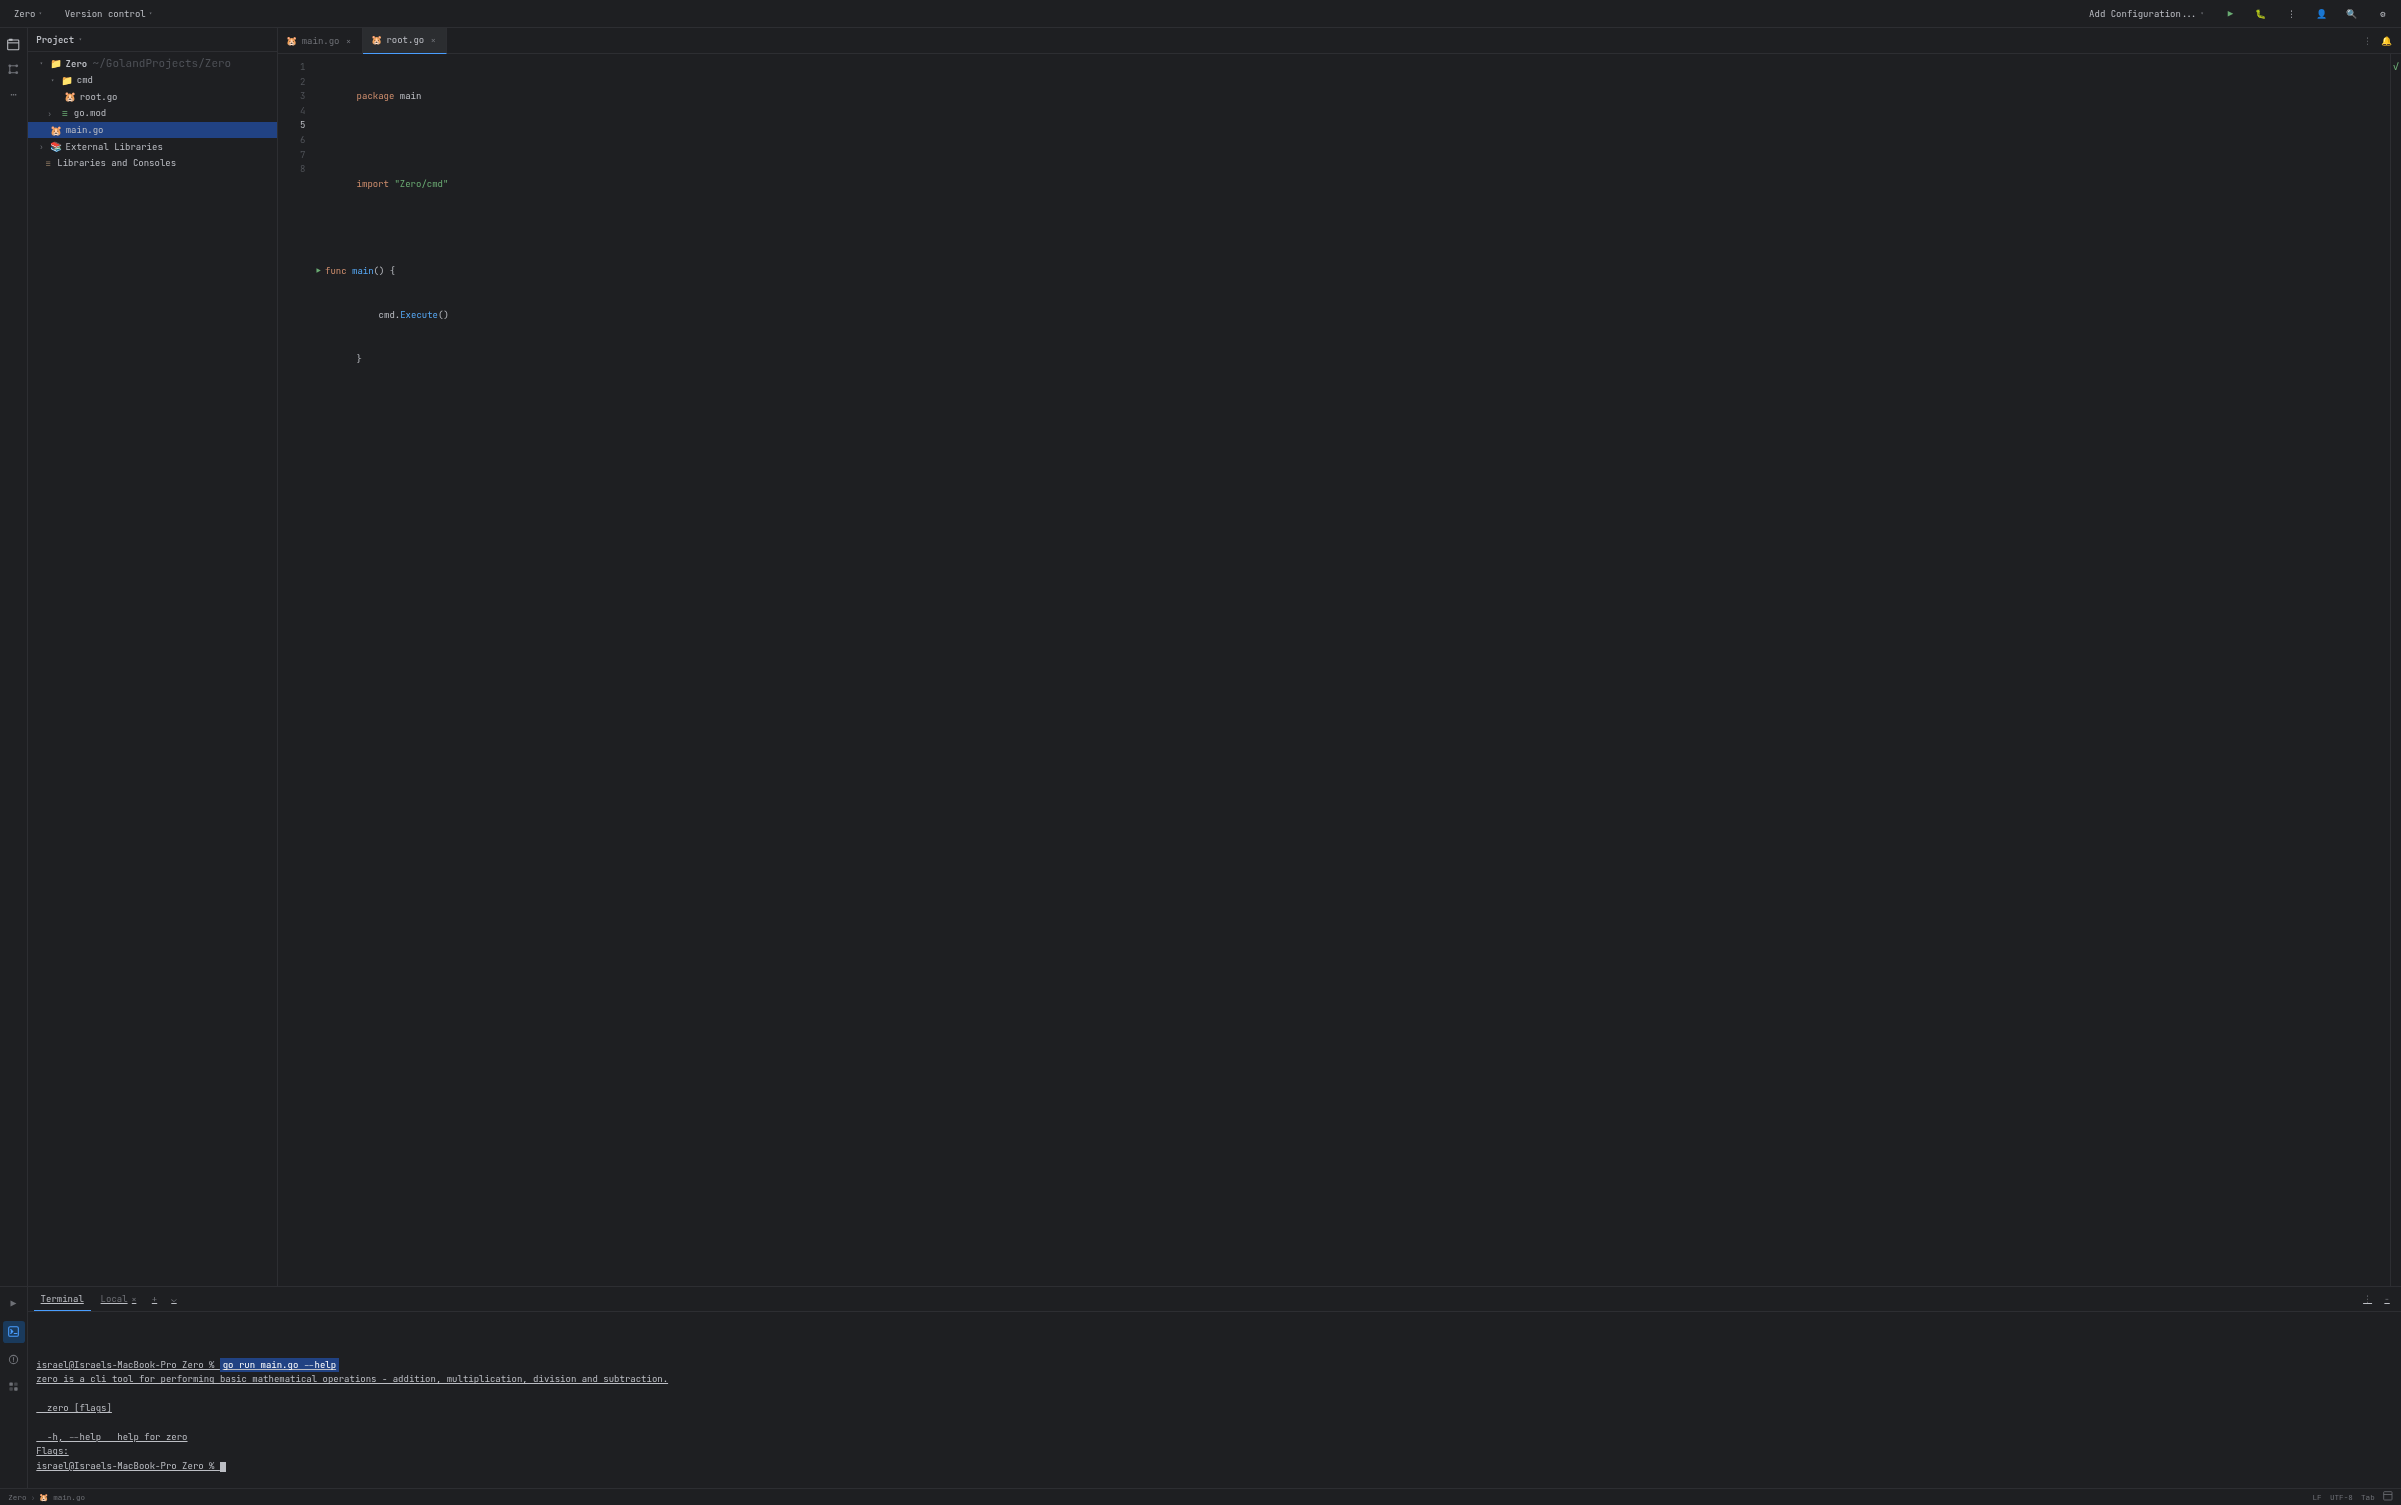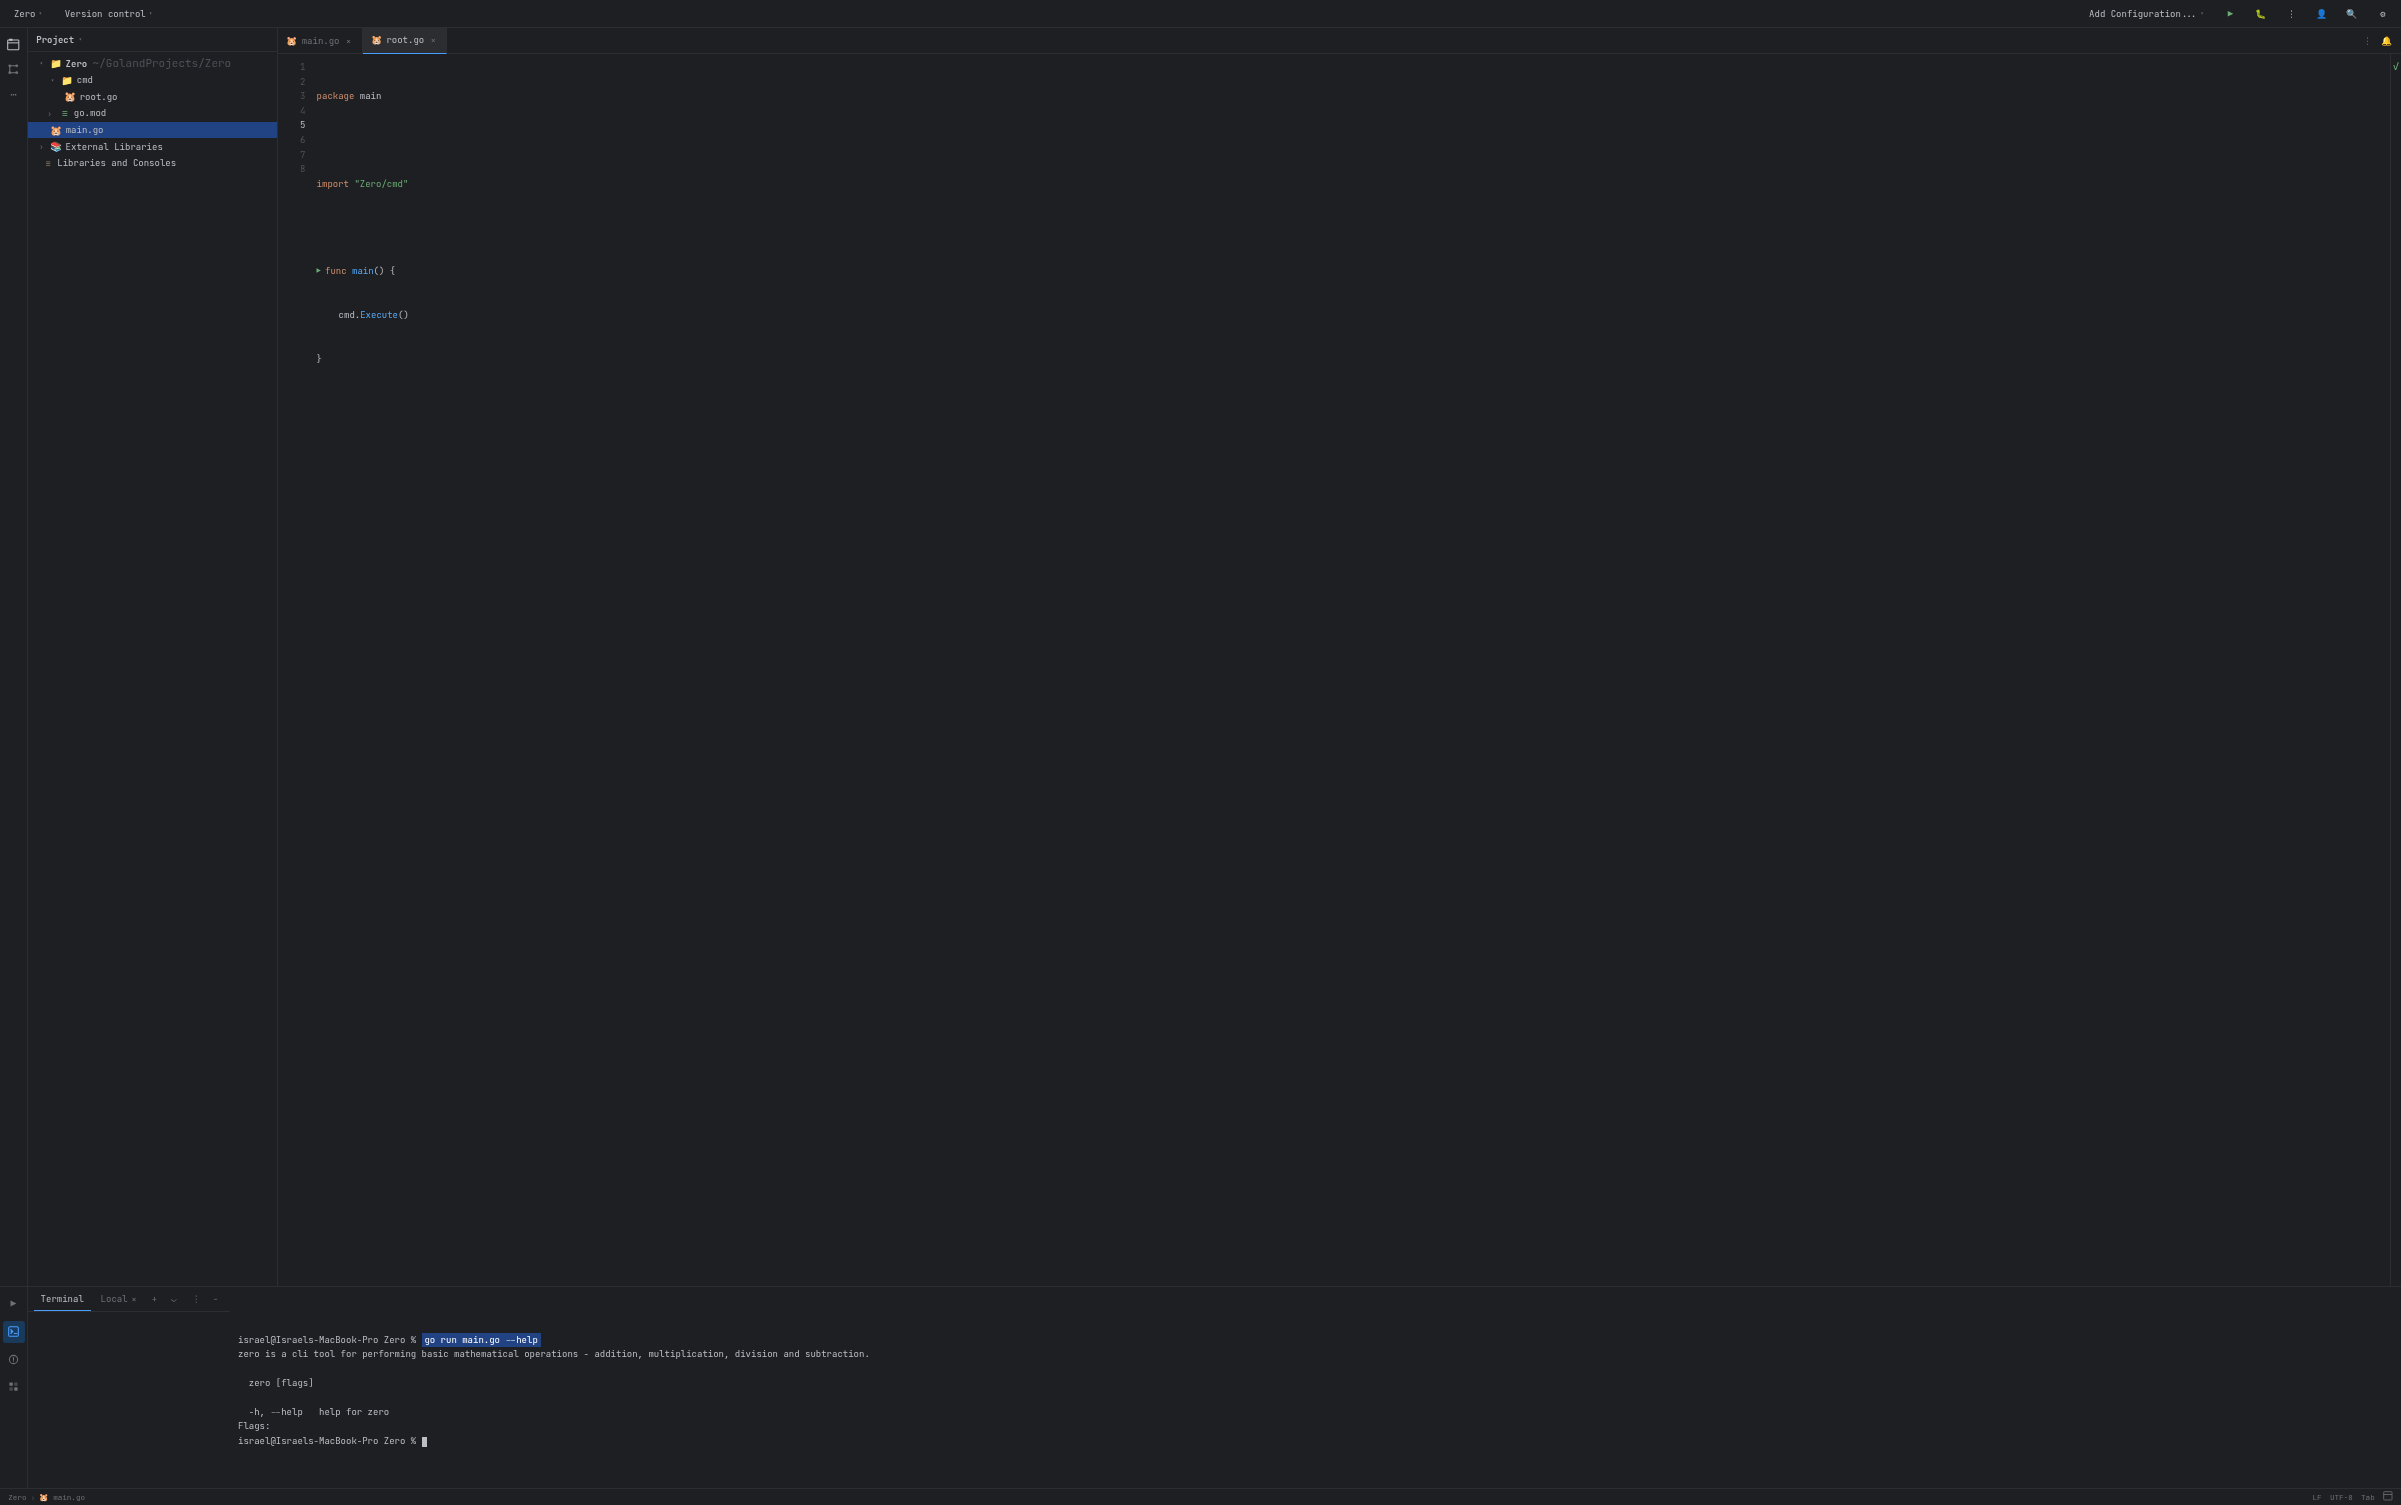--- a/index.html
+++ b/index.html
@@ -210,21 +210,21 @@
     .line-num { display: block; height: 14.6px; line-height: 14.6px; }
     .line-num.current { color: #bcbec4; }
     #code-content {
       flex: 1;
       padding: 5.6px 0 5.6px 5.6px;
       line-height: 14.6px;
       font-size: 9px;
       white-space: pre;
       position: relative;
     }
-    .code-line { height: 14.6px; display: flex; align-items: flex-end; }
+    .code-line { height: 14.6px; display: flex; align-items: flex-end; margin-left: 40px; }
     .kw { color: #cf8e6d; }
     .str { color: #6aab73; }
     .fn { color: #56a8f5; }
     .pkg { color: #bcbec4; }
     .sym { color: #bcbec4; }
     .run-line {
       display: flex;
       align-items: center;
       height: 14.6px;
     }
@@ -355,21 +355,22 @@
       border-right: 0.7px solid #2d2e32;
       display: flex;
       flex-direction: column;
       align-items: center;
       padding: 5.6px 0;
       gap: 5.6px;
     }
     #bottom-panel-main {
       flex: 1;
       display: flex;
-      flex-direction: row;
+      flex-direction: column;
+      text-decoration: underline;
     }
   </style>
 </head>
 <body>
 
 <div id="titlebar">
   <div class="title-btn">
     <span>Zero</span>
     <span style="font-size:7px;color:#6e7076">▾</span>
   </div>

